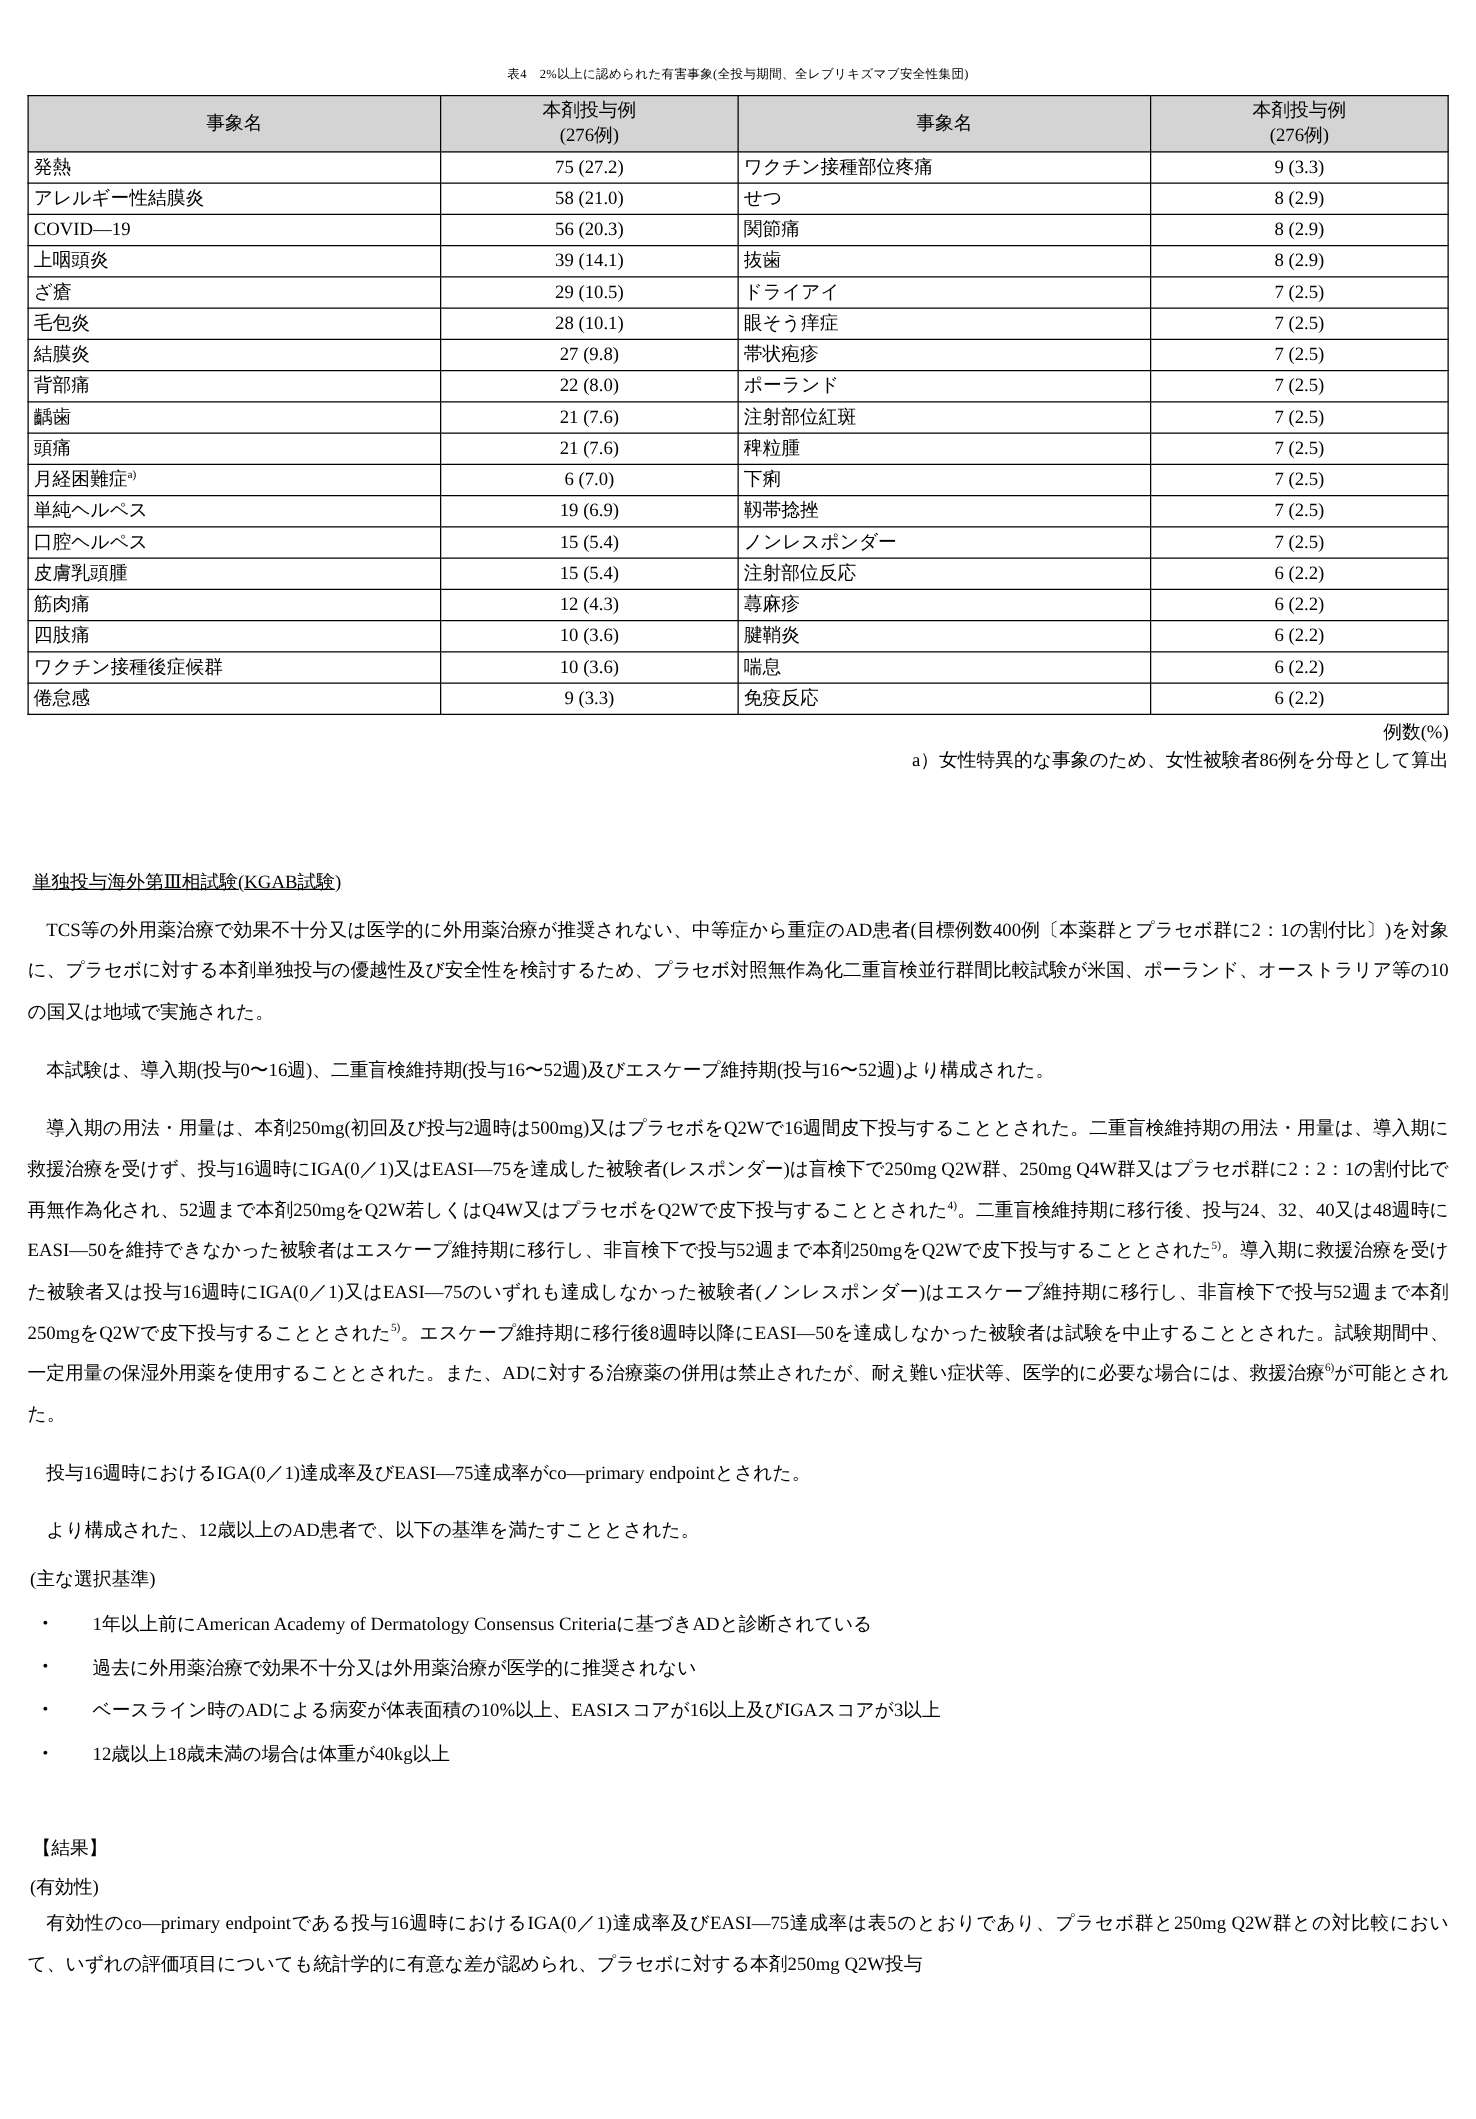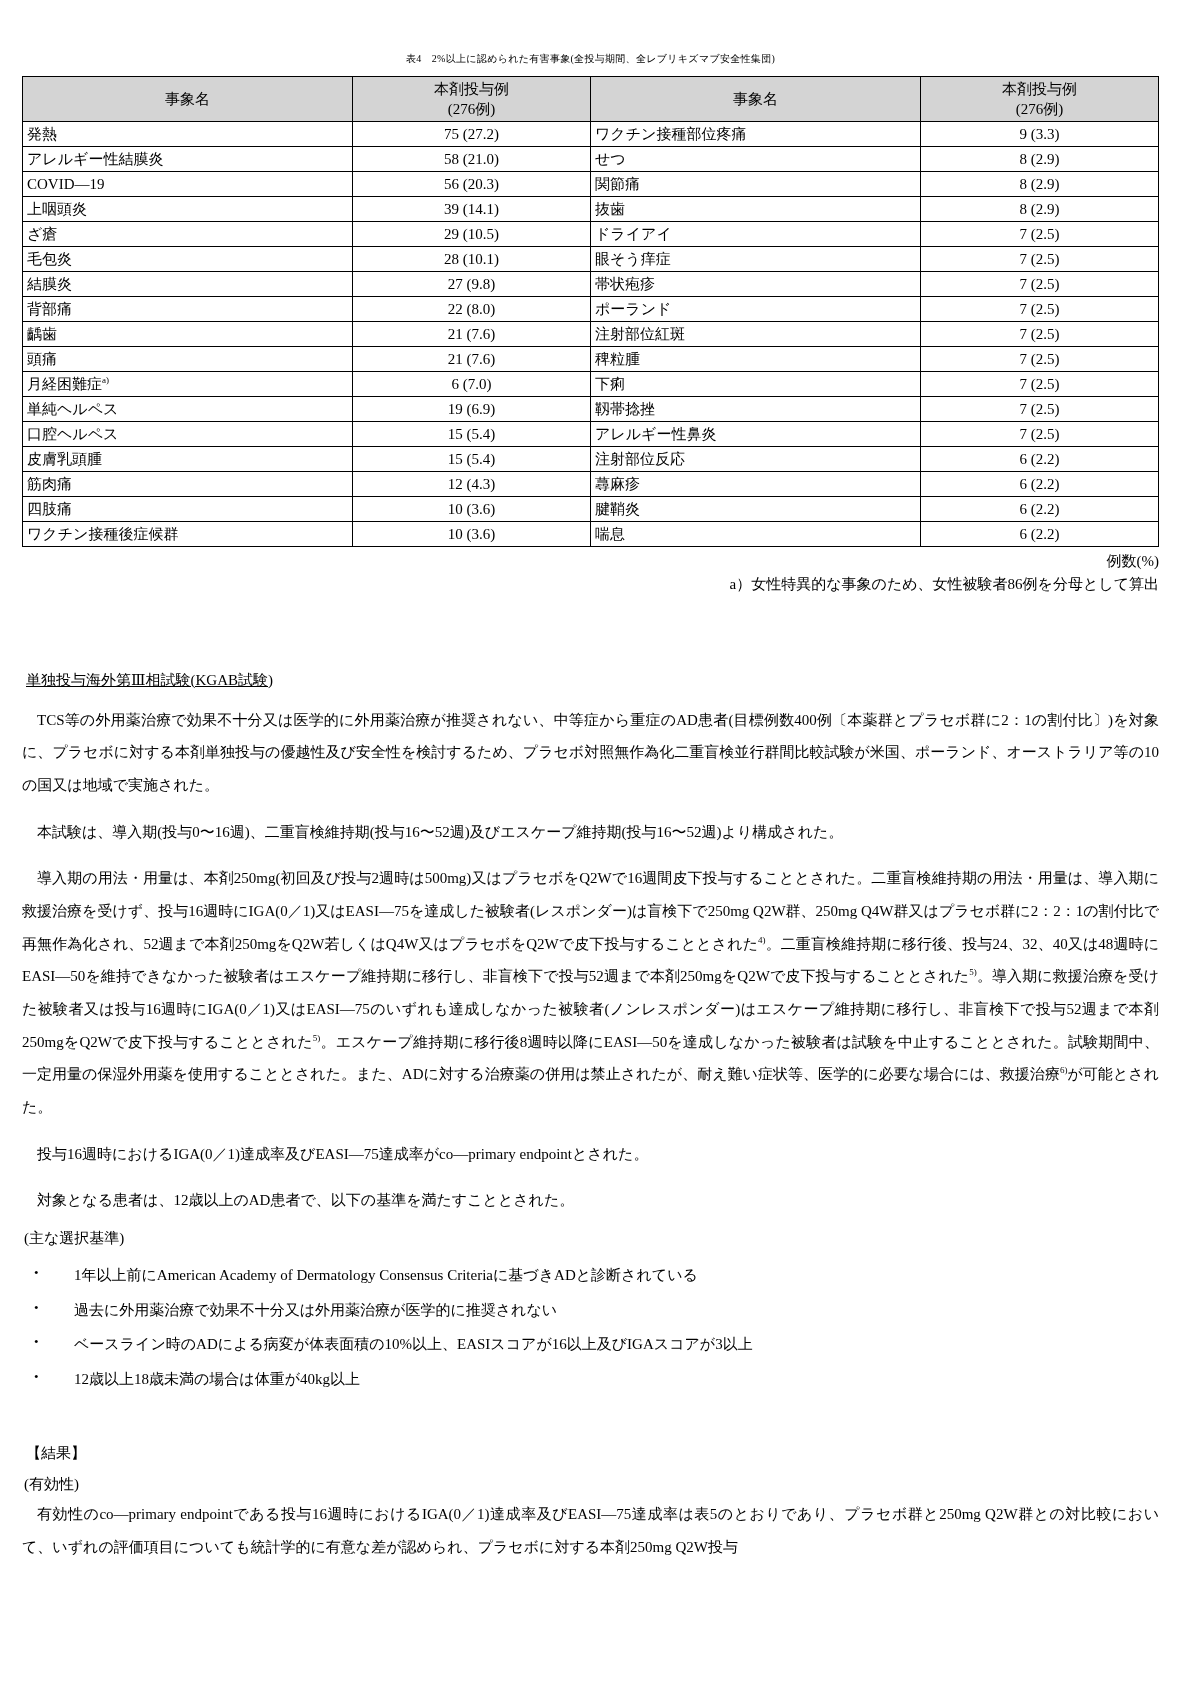--- a/index.html
+++ b/index.html
@@ -214,21 +214,21 @@
         </tr>
         <tr>
           <td class="name">単純ヘルペス</td>
           <td class="val">19 (6.9)</td>
           <td class="name">靱帯捻挫</td>
           <td class="val">7 (2.5)</td>
         </tr>
         <tr>
           <td class="name">口腔ヘルペス</td>
           <td class="val">15 (5.4)</td>
-          <td class="name">アレルギー性鼻炎</td>
+          <td class="name">ノンレスポンダー</td>
           <td class="val">7 (2.5)</td>
         </tr>
         <tr>
           <td class="name">皮膚乳頭腫</td>
           <td class="val">15 (5.4)</td>
           <td class="name">注射部位反応</td>
           <td class="val">6 (2.2)</td>
         </tr>
         <tr>
           <td class="name">筋肉痛</td>
@@ -239,20 +239,26 @@
         <tr>
           <td class="name">四肢痛</td>
           <td class="val">10 (3.6)</td>
           <td class="name">腱鞘炎</td>
           <td class="val">6 (2.2)</td>
         </tr>
         <tr>
           <td class="name">ワクチン接種後症候群</td>
           <td class="val">10 (3.6)</td>
           <td class="name">喘息</td>
+          <td class="val">6 (2.2)</td>
+        </tr>
+        <tr>
+          <td class="name">倦怠感</td>
+          <td class="val">9 (3.3)</td>
+          <td class="name">免疫反応</td>
           <td class="val">6 (2.2)</td>
         </tr>
       </tbody>
   </table>
 
   <div class="table-notes">
     <div>例数(%)</div>
     <div>a）女性特異的な事象のため、女性被験者86例を分母として算出</div>
   </div>
 
@@ -262,21 +268,21 @@
     <span class="section-heading">単独投与海外第Ⅲ相試験(KGAB試験)</span>
   </div>
 
 
   <p class="body">TCS等の外用薬治療で効果不十分又は医学的に外用薬治療が推奨されない、中等症から重症のAD患者(目標例数400例〔本薬群とプラセボ群に2：1の割付比〕)を対象に、プラセボに対する本剤単独投与の優越性及び安全性を検討するため、プラセボ対照無作為化二重盲検並行群間比較試験が米国、ポーランド、オーストラリア等の10の国又は地域で実施された。</p>
   <p class="body">本試験は、導入期(投与0〜16週)、二重盲検維持期(投与16〜52週)及びエスケープ維持期(投与16〜52週)より構成された。</p>
 
   <p class="body"><span>導入期の用法・用量は、本剤250mg(初回及び投与2週時は500mg)又はプラセボをQ2Wで16週間皮下投与することとされた。二重盲検維持期の用法・用量は、導入期に救援治療を受けず、投与16週時にIGA(0／1)又はEASI—75を達成した被験者(レスポンダー)は盲検下で250mg Q2W群、250mg Q4W群又はプラセボ群に2：2：1の割付比で再無作為化され、52週まで本剤250mgをQ2W若しくはQ4W又はプラセボをQ2Wで皮下投与することとされた</span><sup class="fn">4)</sup><span>。二重盲検維持期に移行後、投与24、32、40又は48週時にEASI—50を維持できなかった被験者はエスケープ維持期に移行し、非盲検下で投与52週まで本剤250mgをQ2Wで皮下投与することとされた</span><sup class="fn">5)</sup><span>。導入期に救援治療を受けた被験者又は投与16週時にIGA(0／1)又はEASI—75のいずれも達成しなかった被験者(ノンレスポンダー)はエスケープ維持期に移行し、非盲検下で投与52週まで本剤250mgをQ2Wで皮下投与することとされた</span><sup class="fn">5)</sup><span>。エスケープ維持期に移行後8週時以降にEASI—50を達成しなかった被験者は試験を中止することとされた。試験期間中、一定用量の保湿外用薬を使用することとされた。また、ADに対する治療薬の併用は禁止されたが、耐え難い症状等、医学的に必要な場合には、救援治療</span><sup class="fn">6)</sup><span>が可能とされた。</span></p>
 
   <p class="body">投与16週時におけるIGA(0／1)達成率及びEASI—75達成率がco—primary endpointとされた。</p>
-  <p class="body">対象となる患者は、12歳以上のAD患者で、以下の基準を満たすこととされた。</p>
+  <p class="body">より構成された、12歳以上のAD患者で、以下の基準を満たすこととされた。</p>
 
   <div class="label-line">(主な選択基準)</div>
 
   <ul class="bullet-list" id="criteria-list">
       <li>1年以上前にAmerican Academy of Dermatology Consensus Criteriaに基づきADと診断されている</li>
       <li>過去に外用薬治療で効果不十分又は外用薬治療が医学的に推奨されない</li>
       <li>ベースライン時のADによる病変が体表面積の10%以上、EASIスコアが16以上及びIGAスコアが3以上</li>
       <li>12歳以上18歳未満の場合は体重が40kg以上</li>
     </ul>
 

